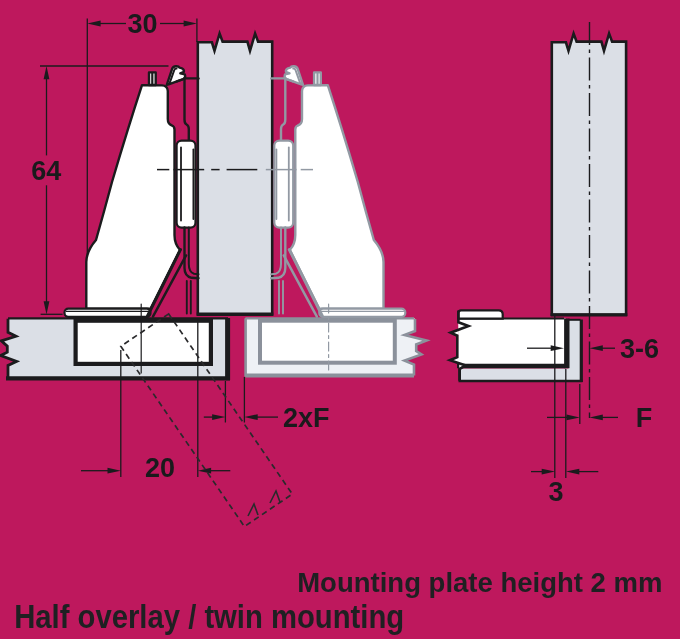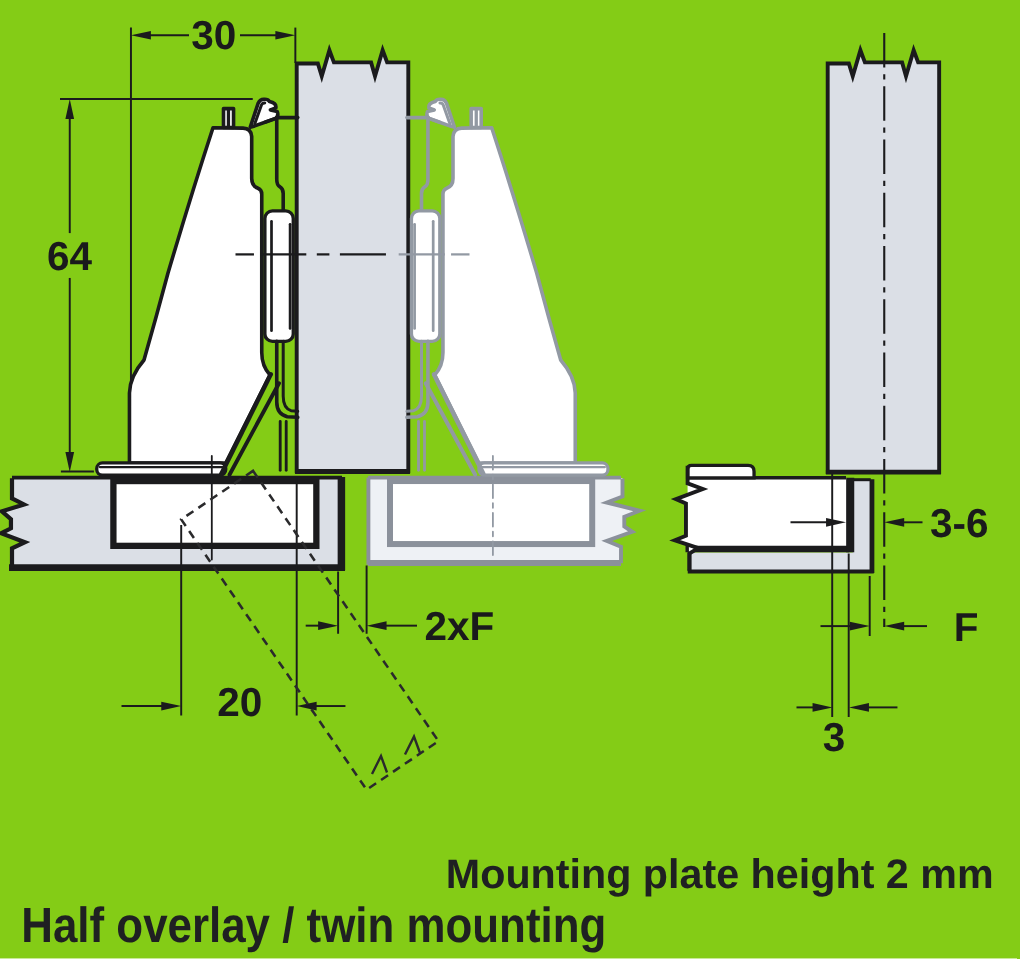--- a/index.html
+++ b/index.html
@@ -1,16 +1,16 @@
 <!DOCTYPE html>
 <html><head>
 <meta charset="utf-8">
 <style>
   html,body{margin:0;padding:0;background:#ffffff;}
-  #wrap{position:relative;width:680px;height:639px;background:#84cc16;overflow:hidden;}
+  #wrap{position:relative;width:680px;height:639px;background:#be185d;overflow:hidden;}
   svg{display:block;}
   .dimtxt{font-family:"Liberation Sans",sans-serif;font-weight:bold;font-size:27px;fill:#1a1a1c;}
   .bigtxt{font-family:"Liberation Sans",sans-serif;font-weight:bold;font-size:27.5px;fill:#1f2022;}
   .bigtxt2{font-family:"Liberation Sans",sans-serif;font-weight:bold;font-size:33px;fill:#1f2022;}
 </style>
 </head>
 <body>
 <div id="wrap">
 <svg width="680" height="639" viewBox="0 0 680 639">
 

